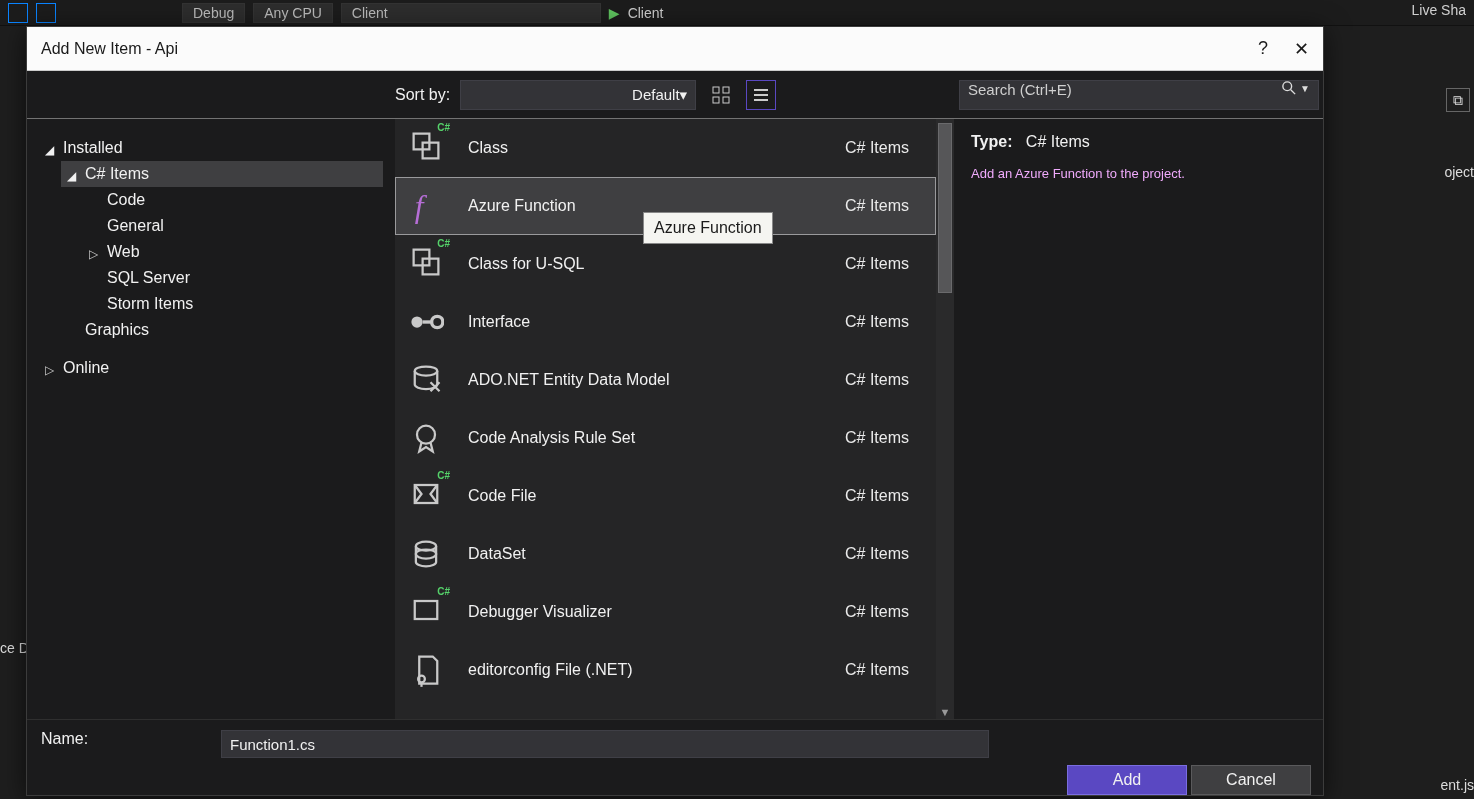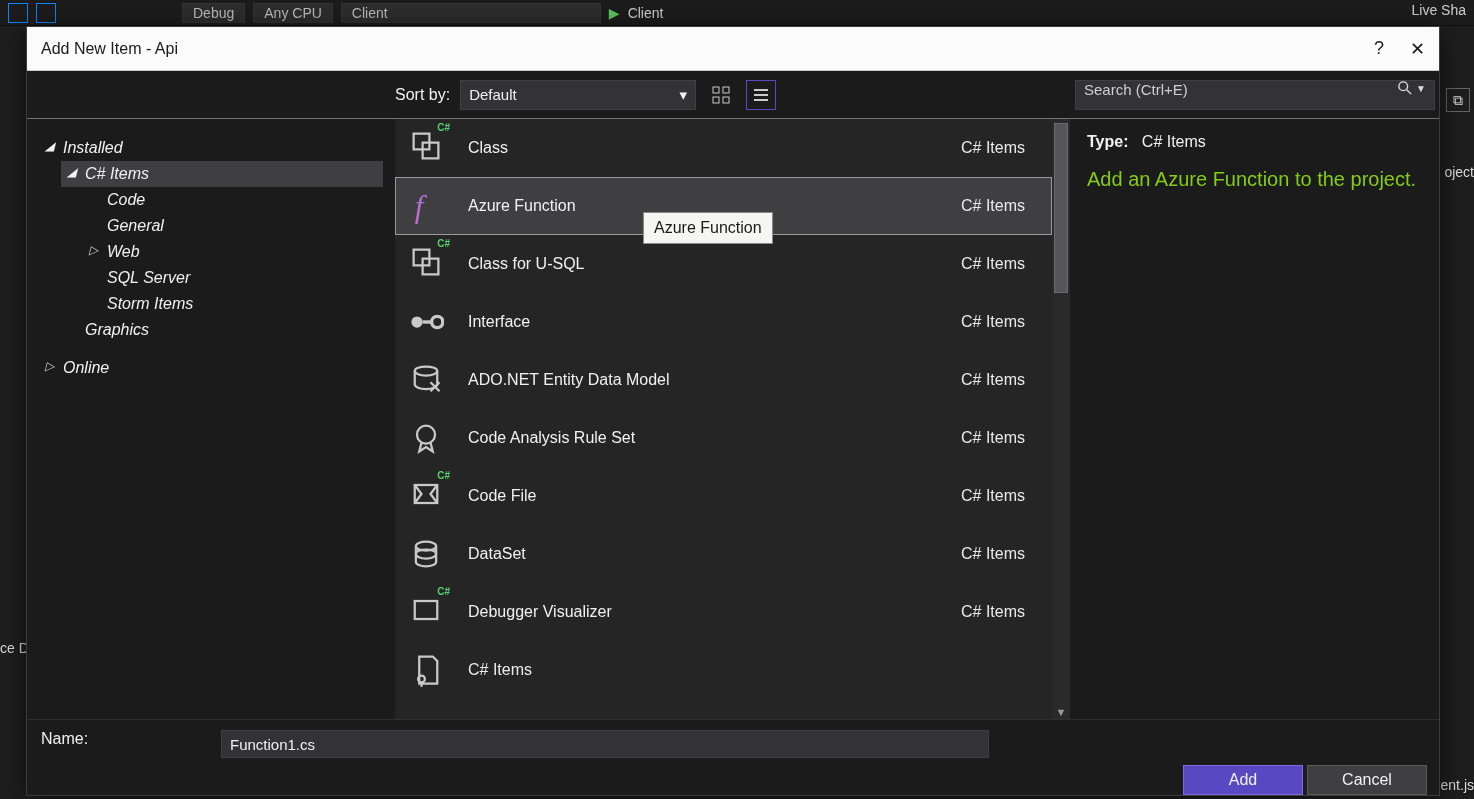--- a/index.html
+++ b/index.html
@@ -34,21 +34,21 @@
     border:1px solid #666; display:flex; align-items:center; justify-content:center;
     color:#ddd; font-size:14px;
   }
   .bg-side-text { position:absolute; right:0px; color:#ddd; font-size:14px; background:transparent;}
   .bg-left-text { position:absolute; left:0px; bottom:143px; color:#ddd; font-size:14px;}
   
   .dialog {
     position: absolute;
     top: 26px;
     left: 26px;
-    width: 1414px;
+    width: 1298px;
     height: 770px;
     background: #252526;
     border: 1px solid #3c3c3c;
     box-shadow: 0 4px 24px rgba(0,0,0,.6);
     display: flex;
     flex-direction: column;
   }
   .titlebar {
     height: 44px;
     background: #fbfbfb;
@@ -95,21 +95,21 @@
     padding-left: 368px;
     height:48px;
     width:100%;
   }
   .sortby-label { font-size:16px; color:#f1f1f1;}
   .sortby-combo {
     background:#333337;
     border:1px solid #3f3f46;
     height:30px;
     width:236px;
-    display:flex; align-items:center; justify-content:space-between;
+    display:flex; align-items:center; justify-content:flex-end;
     padding:0 8px; font-size:15px; color:#f1f1f1;
   }
   .view-toggle {
     width:30px; height:30px;
     display:flex; align-items:center; justify-content:center;
     color:#ddd;
   }
   .view-toggle.selected { border:1.5px solid #5a48c2;}
   .list-area {
     position:relative;
@@ -159,21 +159,21 @@
   .tooltip {
     position:absolute;
     background:#f5f5f1;
     color:#1a1a1a;
     border:1px solid #888;
     padding:6px 10px;
     font-size:16px;
     z-index:10;
   }
   
-  .tree-node { padding:4px 6px; cursor:default; display:flex; align-items:flex-start; gap:6px;font-style:italic;}
+  .tree-node { padding:4px 6px; cursor:default; display:flex; align-items:flex-end; gap:6px;}
   .tree-node.selected { background:#3f3f41;}
   .tree-children { margin-left:22px;}
   .expander { width:12px; color:#f1f1f1; font-size:12px; display:inline-block;}
   .expander.collapsed::before{content:"▷"; color:#ccc;}
   .expander.expanded::before{content:"◢"; color:#f1f1f1;}
   .expander.none::before{content:" ";}
   
   .preview-panel {
     position:absolute;
     top:0; right:0; bottom:0;
@@ -181,21 +181,21 @@
     padding:14px 16px;
     background:#1b1b1c;
   }
   .search-box {
     flex:1; height:30px; background:#333337; border:1px solid #3f3f46;
     display:flex; align-items:flex-start; justify-content:space-between;
     padding:0 8px; color:#d6d6d6; font-size:15px;
   }
   .desc-row { margin-top:58px; font-size:16px; }
   .desc-label { font-weight:bold; color:#f1f1f1;}
-  .desc-text { margin-top:14px; font-size:20px; color:#84cc16; line-height:1.45;}
+  .desc-text { margin-top:14px; font-size:13px; color:#f0abfc; line-height:1.45;}
   
   .bottom-bar {
     height:76px;
     background:#1b1b1c;
     border-top:1px solid #2f2f2f;
     display:flex;
     align-items:flex-start;
     padding:10px 14px 0 14px;
     position:relative;
   }
@@ -436,20 +436,21 @@
               <div class="tcat">C# Items</div>
             </div>
             <div class="template-item">
               <div class="template-icon">
                 <svg class="svg-ico" viewBox="0 0 32 32">
                   <path d="M10 4 h12 l4 4 v20 h-16 z" fill="none" stroke="#c9c9c9" stroke-width="2"></path>
                   <circle cx="12" cy="24" r="3" fill="none" stroke="#c9c9c9" stroke-width="2"></circle>
                   <line x1="12" y1="27" x2="12" y2="31" stroke="#c9c9c9" stroke-width="2"></line>
                 </svg>
               </div>
+              <div class="tlabel">editorconfig File (.NET)</div>
               <div class="tcat">C# Items</div>
             </div>
           </div>
         <div class="scrollbar-track">
           <div class="scroll-arrow up">▲</div>
           <div class="scrollbar-thumb"></div>
           <div class="scroll-arrow down">▼</div>
         </div>
 
         <div class="tooltip" style="left:248px; top:93px;">

